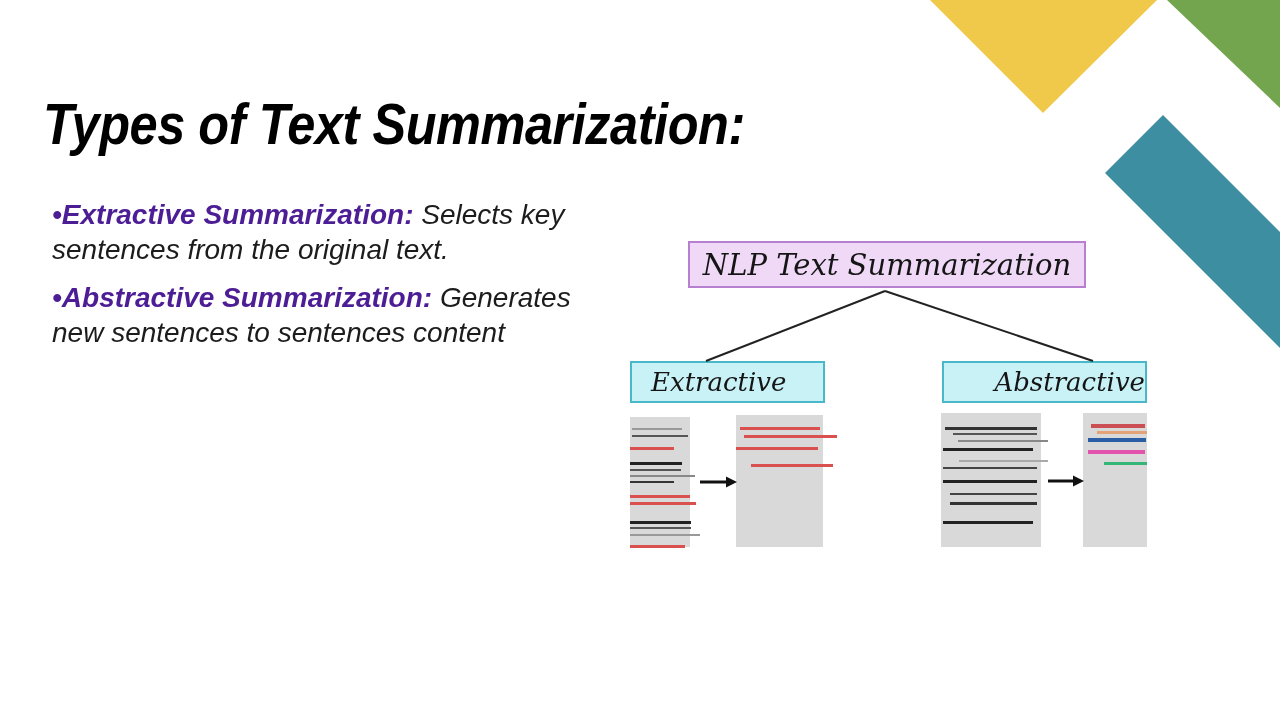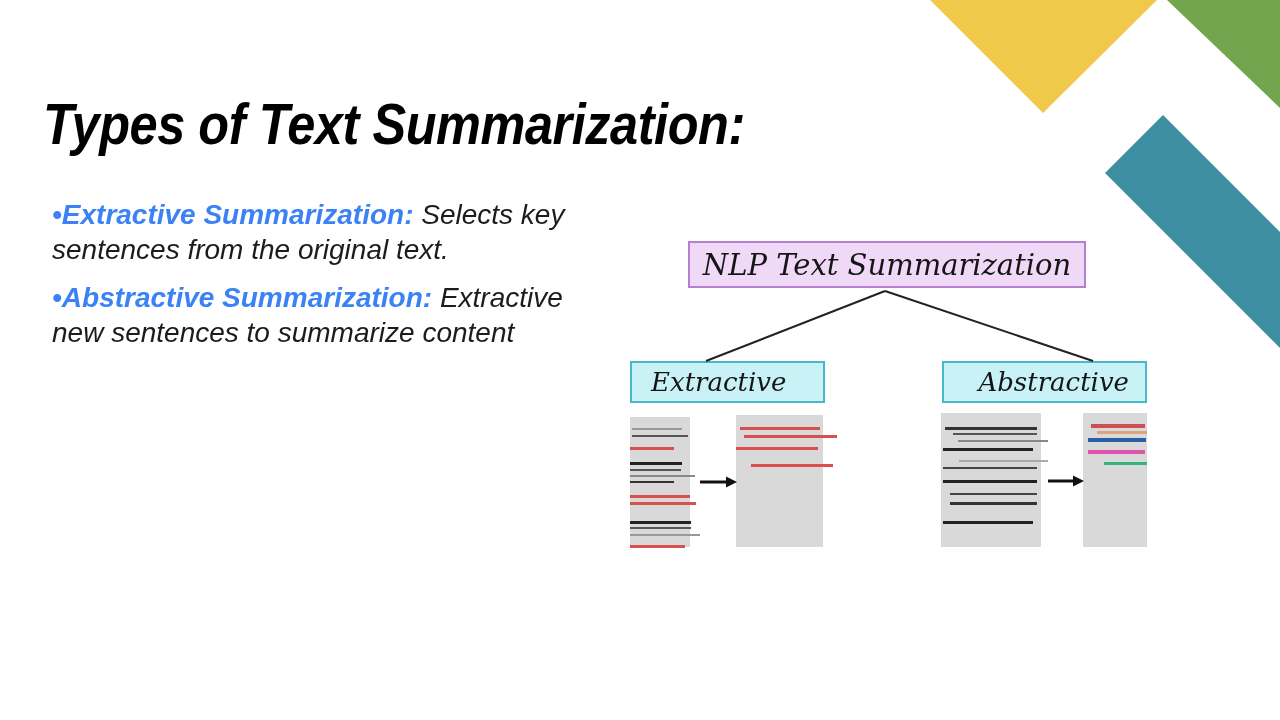--- a/index.html
+++ b/index.html
@@ -16,37 +16,37 @@
     font-size:58px; font-weight:bold; color:#000;
     letter-spacing:-0.5px; white-space:nowrap; line-height:1.05;
     transform:scaleX(0.87); transform-origin:left top;
   }
   .bullets {
     position:absolute; left:52px; top:197px; width:548px;
     font-size:28px; line-height:35px; color:#1c1c1c;
   }
   .bullet { margin:0; }
   .bullet + .bullet { margin-top:13px; }
-  .bullet .term { font-weight:bold; color:#3b82f6; }
+  .bullet .term { font-weight:bold; color:#4c1d95; }
   .node {
     position:absolute; box-sizing:border-box;
     font-family:"DejaVu Serif", serif; color:#151515;
     display:flex; align-items:center; white-space:nowrap;
   }
   .root-node {
     left:688px; top:241px; width:398px; height:47px;
     background:var(--purple-fill); border:2px solid var(--purple-border);
     font-size:29px; justify-content:center;
   }
   .child-node {
     background:var(--cyan-fill); border:2px solid var(--cyan-border);
     font-size:26px; height:42px; top:361px;
   }
   .extractive-node { left:630px; width:195px; padding-left:19px; justify-content:flex-start; }
-  .abstractive-node { left:942px; width:205px; padding-right:16px; justify-content:flex-end; }
+  .abstractive-node { left:942px; width:205px; justify-content:flex-end; }
   .doc { position:absolute; background:var(--doc-gray); }
   .doc-a { left:630px; top:417px; width:60px;  height:130px; }
   .doc-b { left:736px; top:415px; width:87px;  height:132px; }
   .doc-c { left:941px; top:413px; width:100px; height:134px; }
   .doc-d { left:1083px; top:413px; width:64px; height:134px; }
   .doc-line { position:absolute; }
 </style>
 </head>
 <body>
 
@@ -55,21 +55,21 @@
   <svg class="decor" viewBox="0 0 1280 720" width="1280" height="720">
     <polygon points="930,0 1157,0 1043,113" style="fill:var(--yellow)"></polygon>
     <polygon points="1167,0 1280,0 1280,108" style="fill:var(--green)"></polygon>
     <polygon points="1163,115 1280,232 1280,348 1105,173" style="fill:var(--teal)"></polygon>
   </svg>
 
   <h1 class="title">Types of Text Summarization:</h1>
 
   <div class="bullets">
     <p class="bullet"><span class="term">•Extractive Summarization:</span><span> Selects key sentences from the original text.</span></p>
-    <p class="bullet"><span class="term">•Abstractive Summarization:</span><span> Extractive new sentences to summarize content</span></p>
+    <p class="bullet"><span class="term">•Abstractive Summarization:</span><span> Generates new sentences to sentences content</span></p>
   </div>
 
   <div class="node root-node">
     <span>NLP Text Summarization</span>
   </div>
   <div class="node child-node extractive-node">
     <span>Extractive</span>
   </div>
   <div class="node child-node abstractive-node">
     <span>Abstractive</span>

